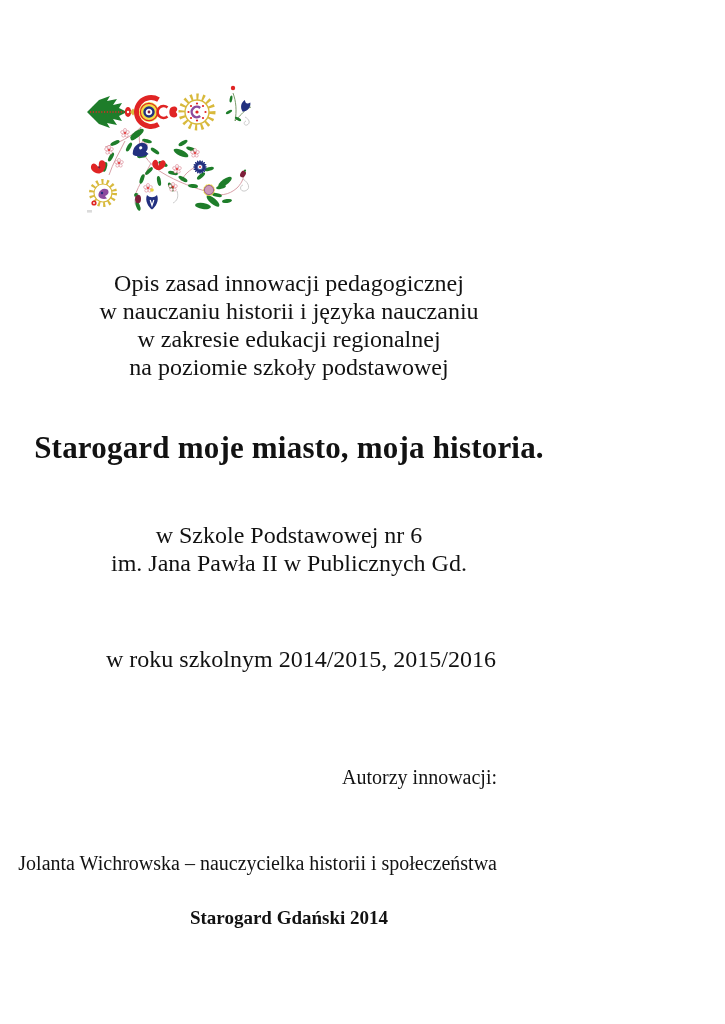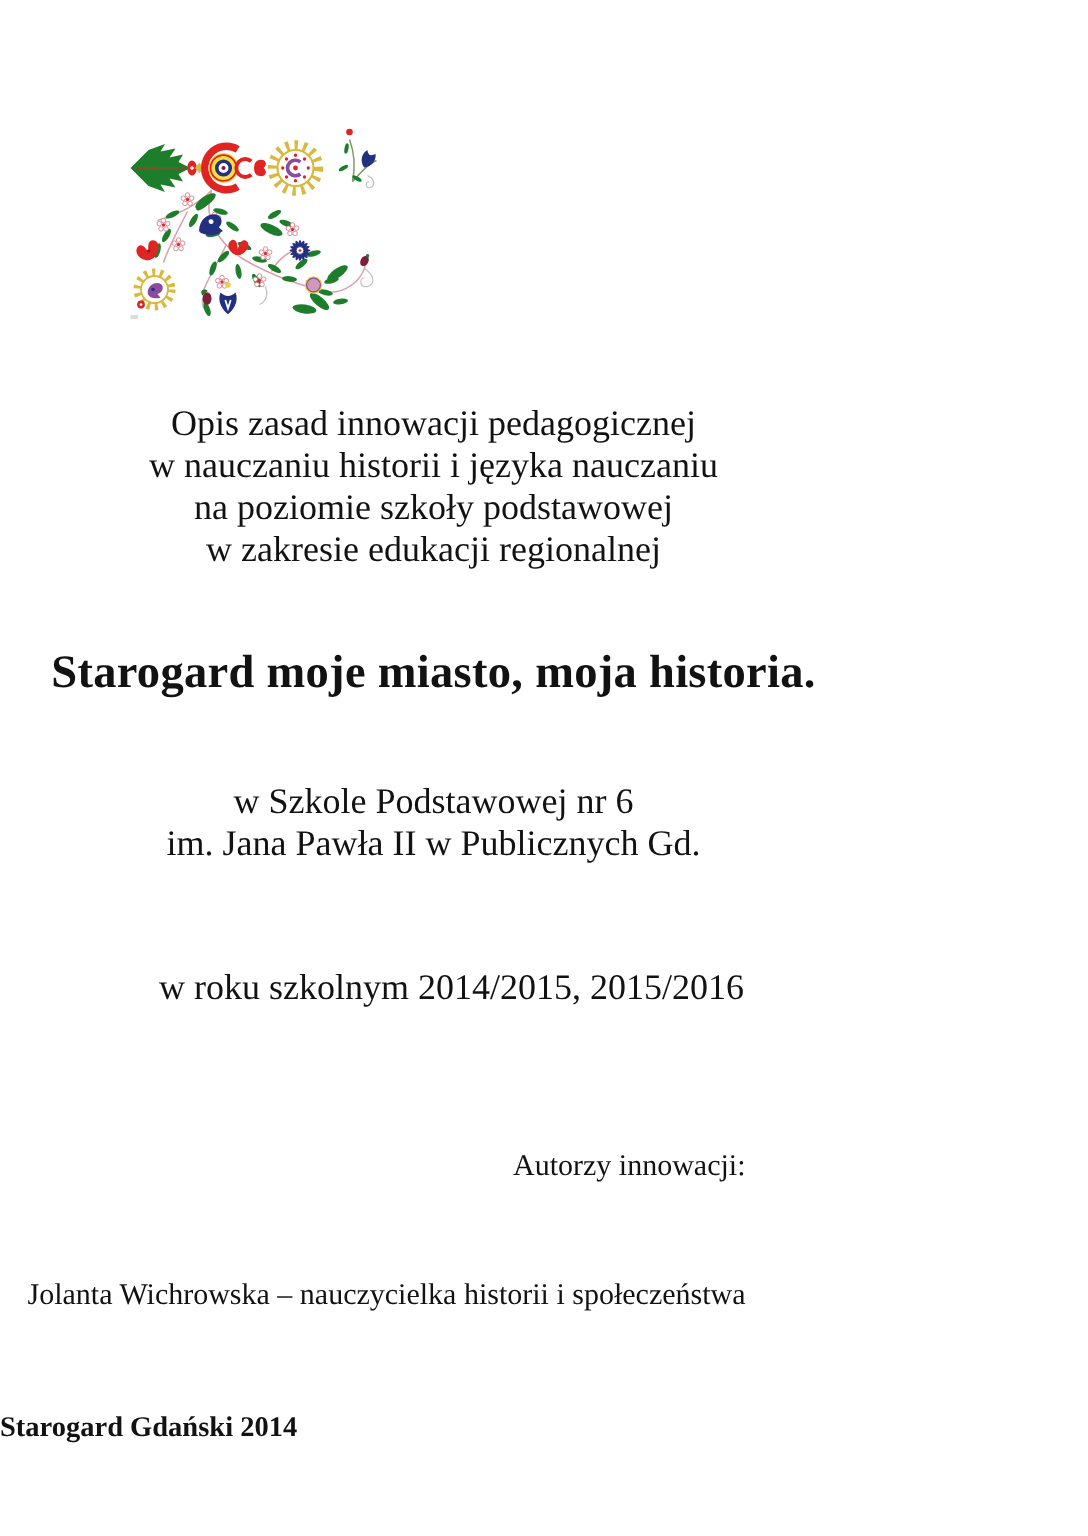--- a/index.html
+++ b/index.html
@@ -73,25 +73,24 @@
     top: 808px;
     text-align: right;
     font-size: 20px;
     line-height: 23px;
     margin-top: 44px;
   }
   .footer-line {
     position: absolute;
     left: 0; right: 0;
     top: 906px;
-    text-align: left;
+    text-align: center;
     font-size: 19px;
     line-height: 23px;
     font-weight: bold;
-    margin-top: 34px;
   }
 </style>
 </head>
 <body>
 
 <div class="page">
 
   <div class="ornament">
     <svg viewBox="0 0 175 142" width="175" height="142" xmlns="http://www.w3.org/2000/svg">
       <defs>
@@ -283,22 +282,22 @@
 
       <g opacity="0.45">
         <rect x="2" y="131" width="5" height="2.6" fill="#b0b0b0"></rect>
       </g>
     </svg>
   </div>
 
   <div class="intro">
     <div>Opis zasad innowacji pedagogicznej</div>
     <div>w nauczaniu historii i języka nauczaniu</div>
+    <div>w zakresie edukacji regionalnej</div>
     <div>na poziomie szkoły podstawowej</div>
-    <div>w zakresie edukacji regionalnej</div>
   </div>
 
   <h1 class="doc-title">Starogard moje miasto, moja historia.</h1>
 
   <div class="school">
     <div>w Szkole Podstawowej nr 6</div>
     <div>im. Jana Pawła II w Publicznych Gd.</div>
   </div>
 
   <div class="years">w roku szkolnym 2014/2015, 2015/2016</div>

